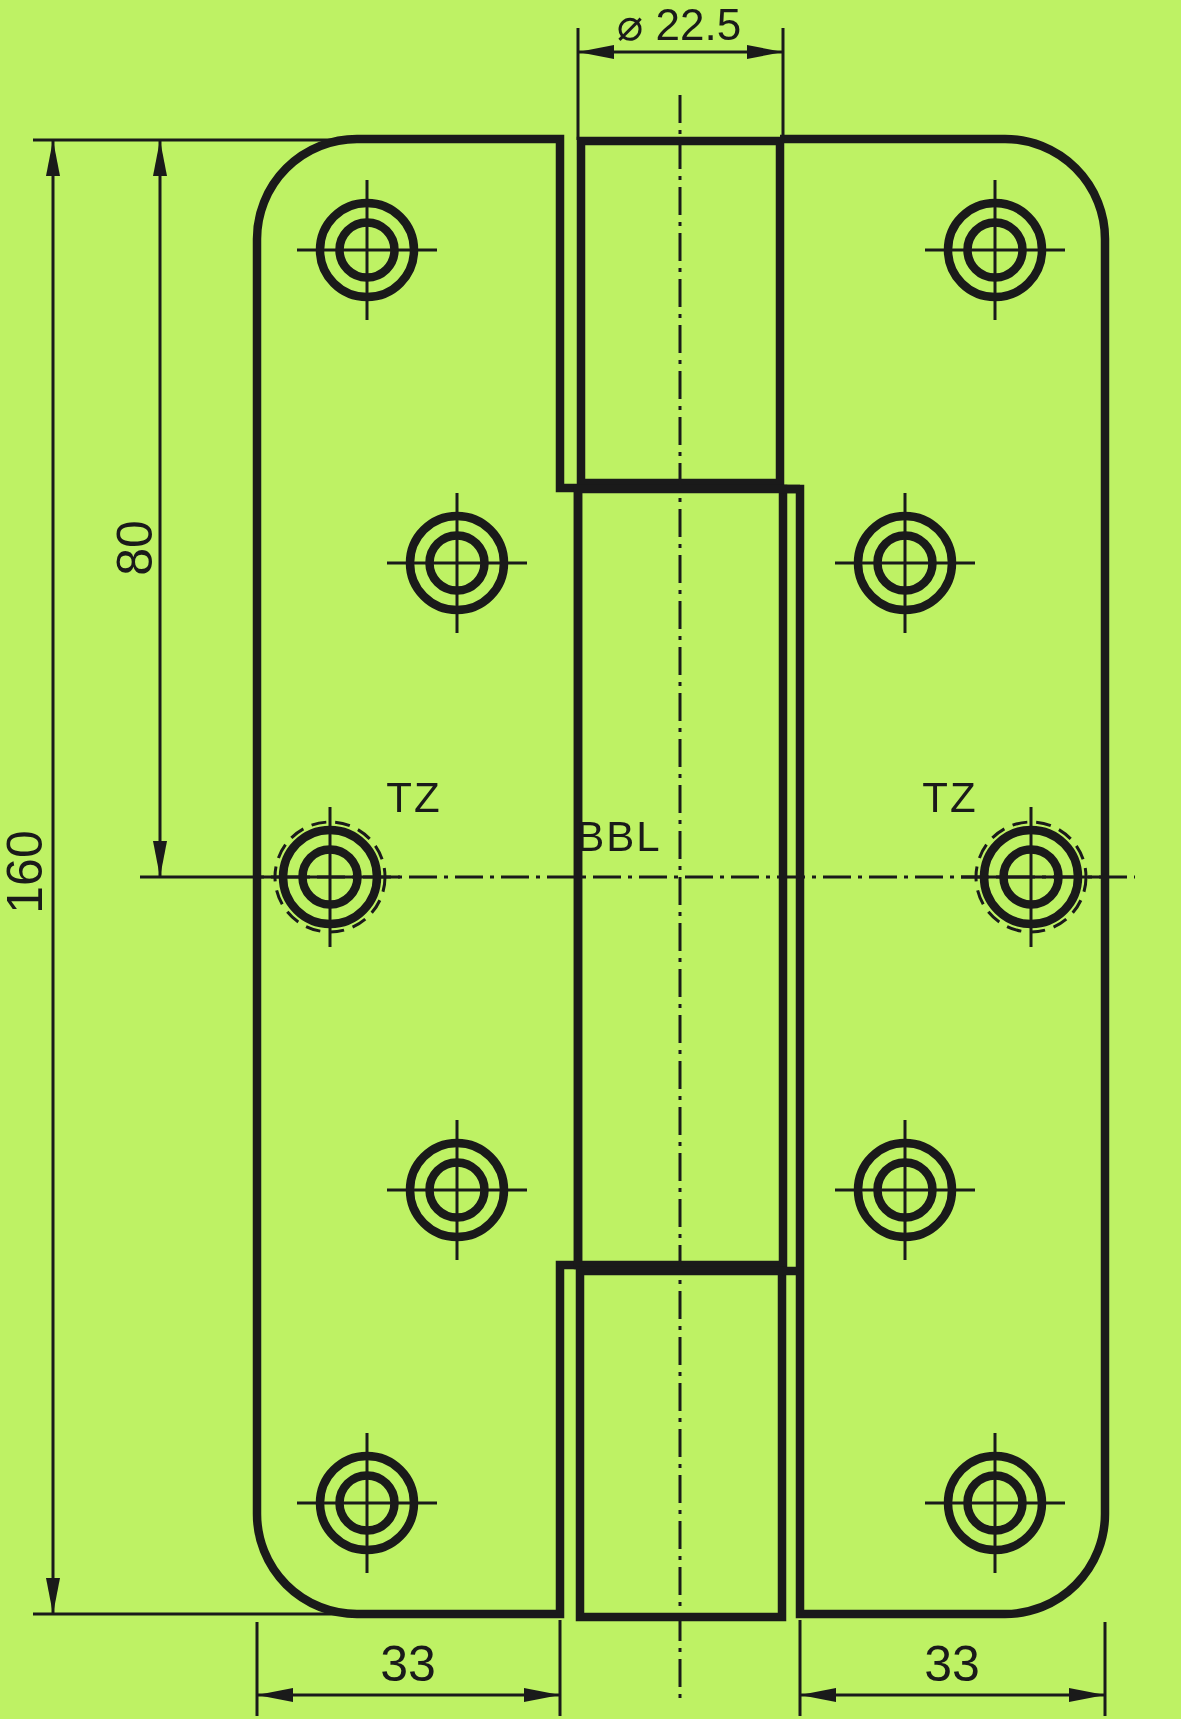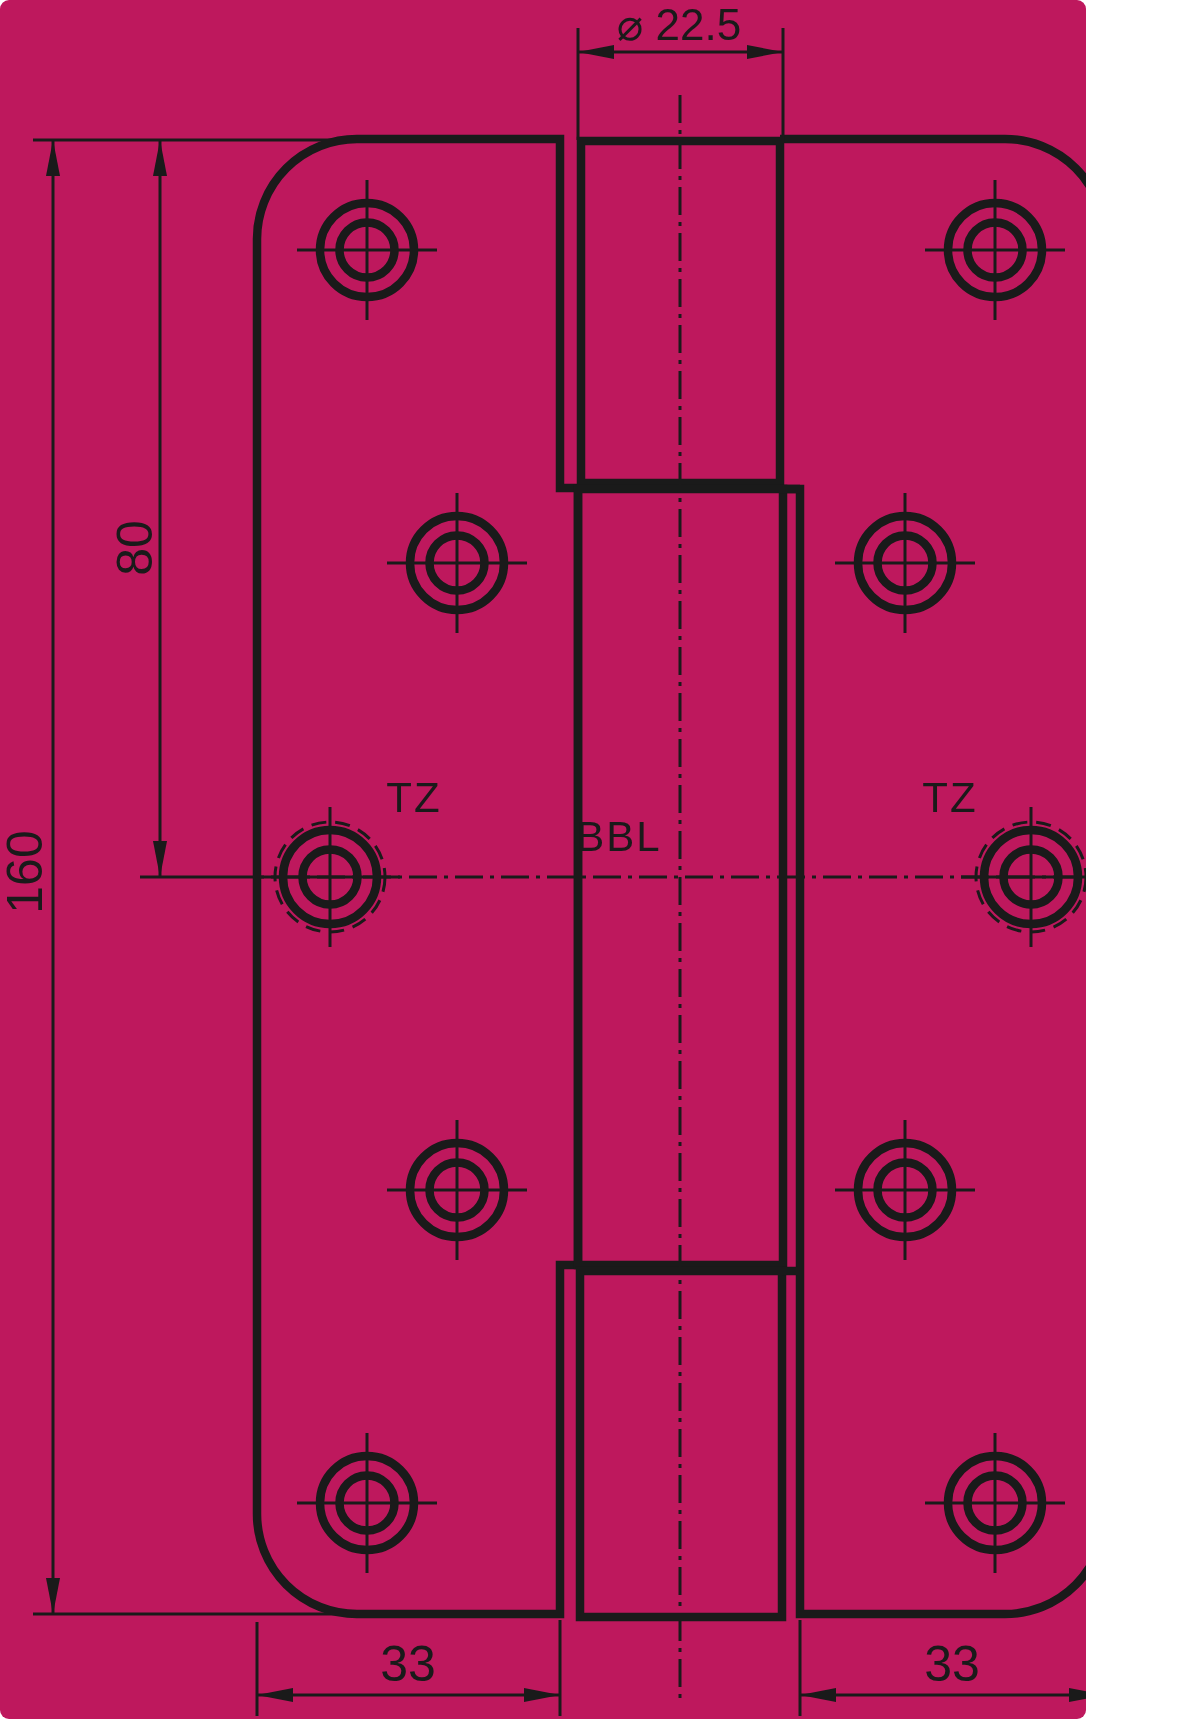--- a/index.html
+++ b/index.html
@@ -1,16 +1,16 @@
 <!DOCTYPE html>
 <html><head>
 <meta charset="utf-8">
 <style>
   html,body{margin:0;padding:0;background:#ffffff;}
-  .stage{width:1086px;height:1719px;position:relative;background:#be185d;overflow:hidden;border-radius:9px;}
+  .stage{width:1181px;height:1719px;position:relative;background:#bef264;overflow:hidden;}
   svg{display:block;}
   .thick{fill:none;stroke:#1a1a1a;stroke-width:8.5;stroke-linejoin:miter;stroke-linecap:butt;}
   .thin{fill:none;stroke:#1a1a1a;stroke-width:3;stroke-linecap:butt;}
   .centerline{fill:none;stroke:#1a1a1a;stroke-width:3;stroke-dasharray:28 7 4 7;}
   .dashedcircle{fill:none;stroke:#1a1a1a;stroke-width:3;stroke-dasharray:15 9;}
   .arrow{fill:#1a1a1a;stroke:none;}
   text{fill:#1a1a1a;font-family:"Liberation Sans","DejaVu Sans",sans-serif;}
   .dimtext{font-size:50px;}
   .diatext{font-size:44px;}
   .labeltext{font-size:42px;letter-spacing:2px;}

